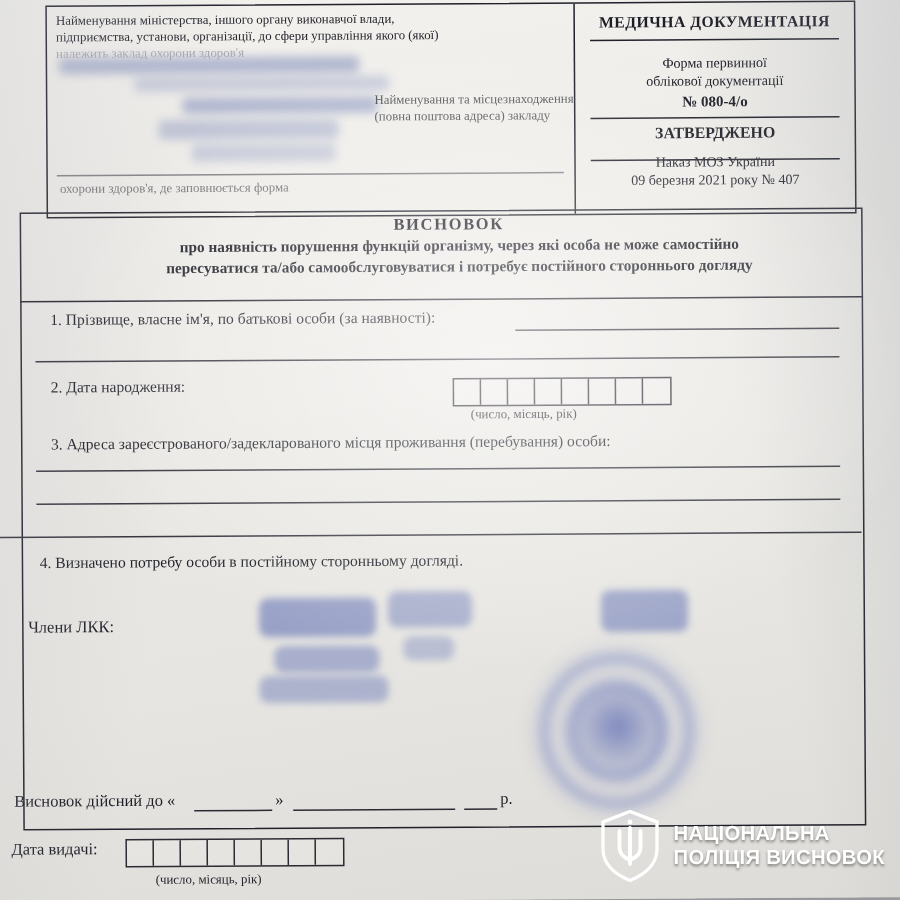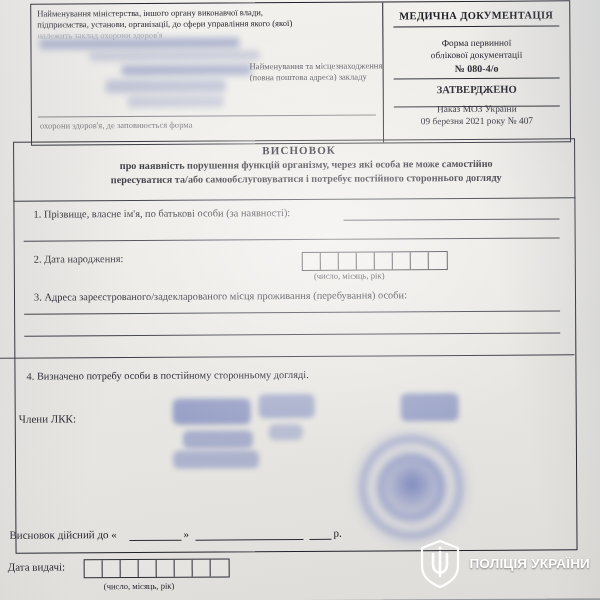--- a/index.html
+++ b/index.html
@@ -346,16 +346,17 @@
 
   <div class="police">
     <div class="emblem">
       <svg viewBox="0 0 40 48" width="40" height="48" aria-hidden="true">
         <path d="M20 1 L38 8 V26 C38 36 30 43 20 47 C10 43 2 36 2 26 V8 Z" fill="none" stroke="#ffffff" stroke-width="2.2"></path>
         <path d="M20 12 V36 M13 14 V25 C13 29 16 32 20 33 M27 14 V25 C27 29 24 32 20 33" fill="none" stroke="#ffffff" stroke-width="2.6" stroke-linecap="round"></path>
         <circle cx="20" cy="8" r="1.6" fill="#ffffff"></circle>
       </svg>
     </div>
     <div class="txt">
-      <div>ПОЛІЦІЯ УКРАЇНИ</div>
+      <div>НАЦІОНАЛЬНА</div>
+      <div>ПОЛІЦІЯ ВИСНОВОК</div>
     </div>
   </div>
 </div>
 
 </body></html>

